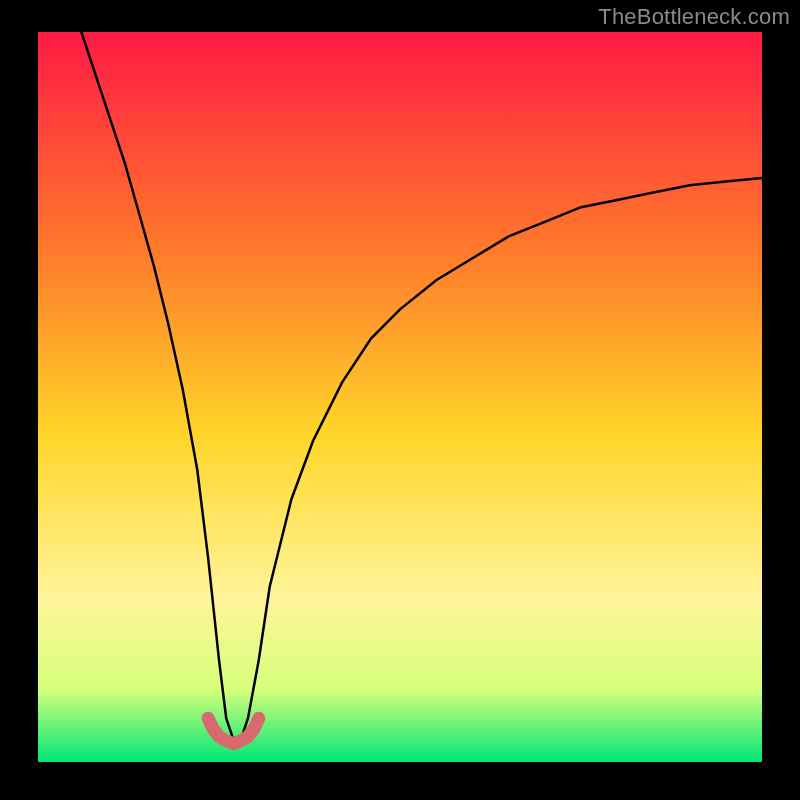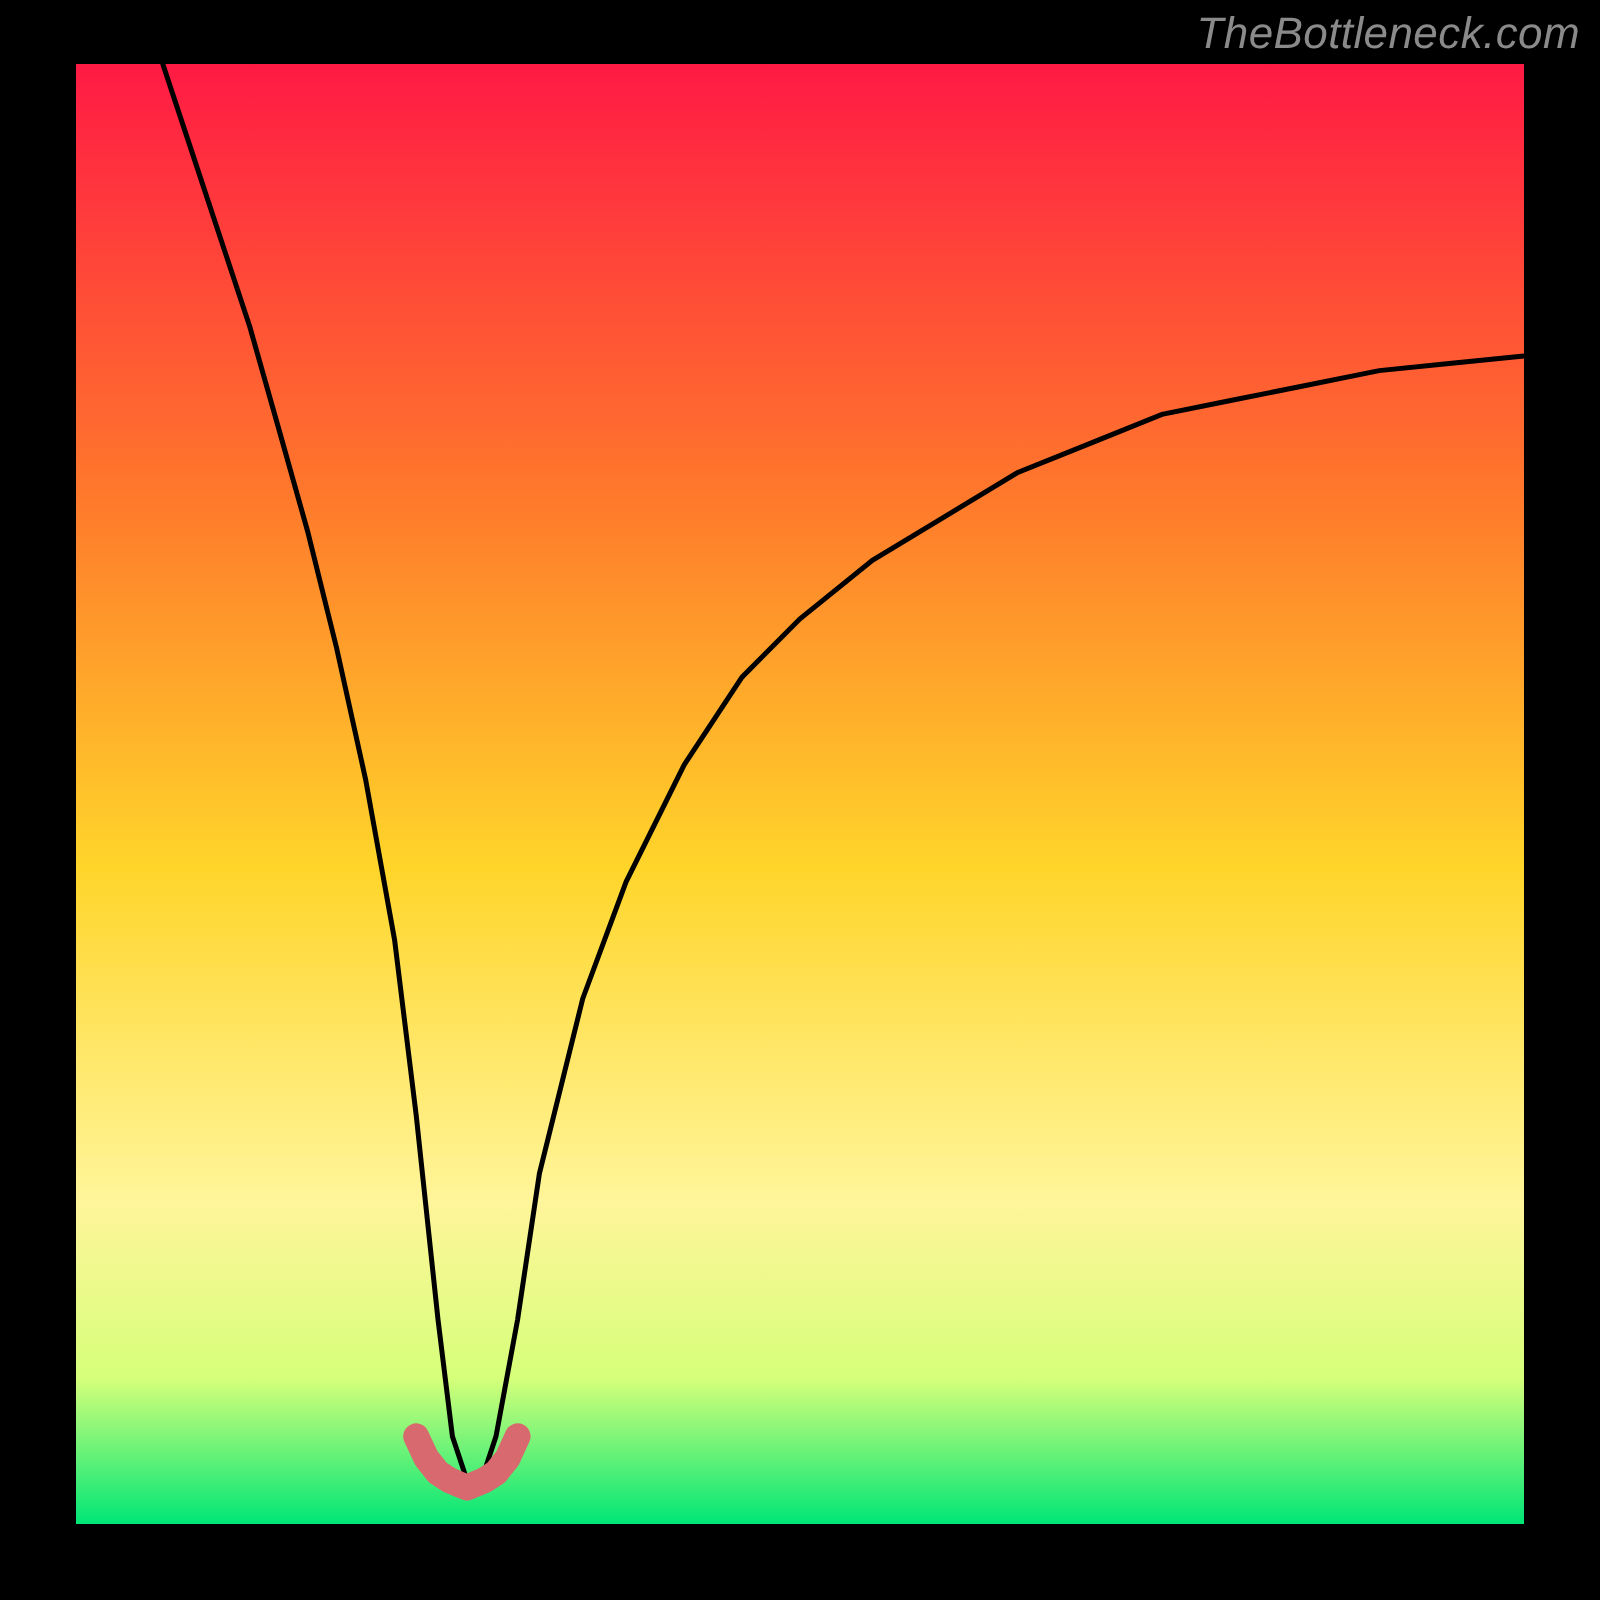--- a/index.html
+++ b/index.html
@@ -18,21 +18,20 @@
     background: #000;
   }
   .watermark {
     position: absolute;
     top: 4px;
     right: 10px;
     color: #8a8a8a;
     font-size: 22px;
     font-weight: 500;
     letter-spacing: 0.2px;
-    font-style: italic;
   }
   svg {
     position: absolute;
     top: 0;
     left: 0;
   }
 </style>
 </head>
 <body>
 <div class="outer">

